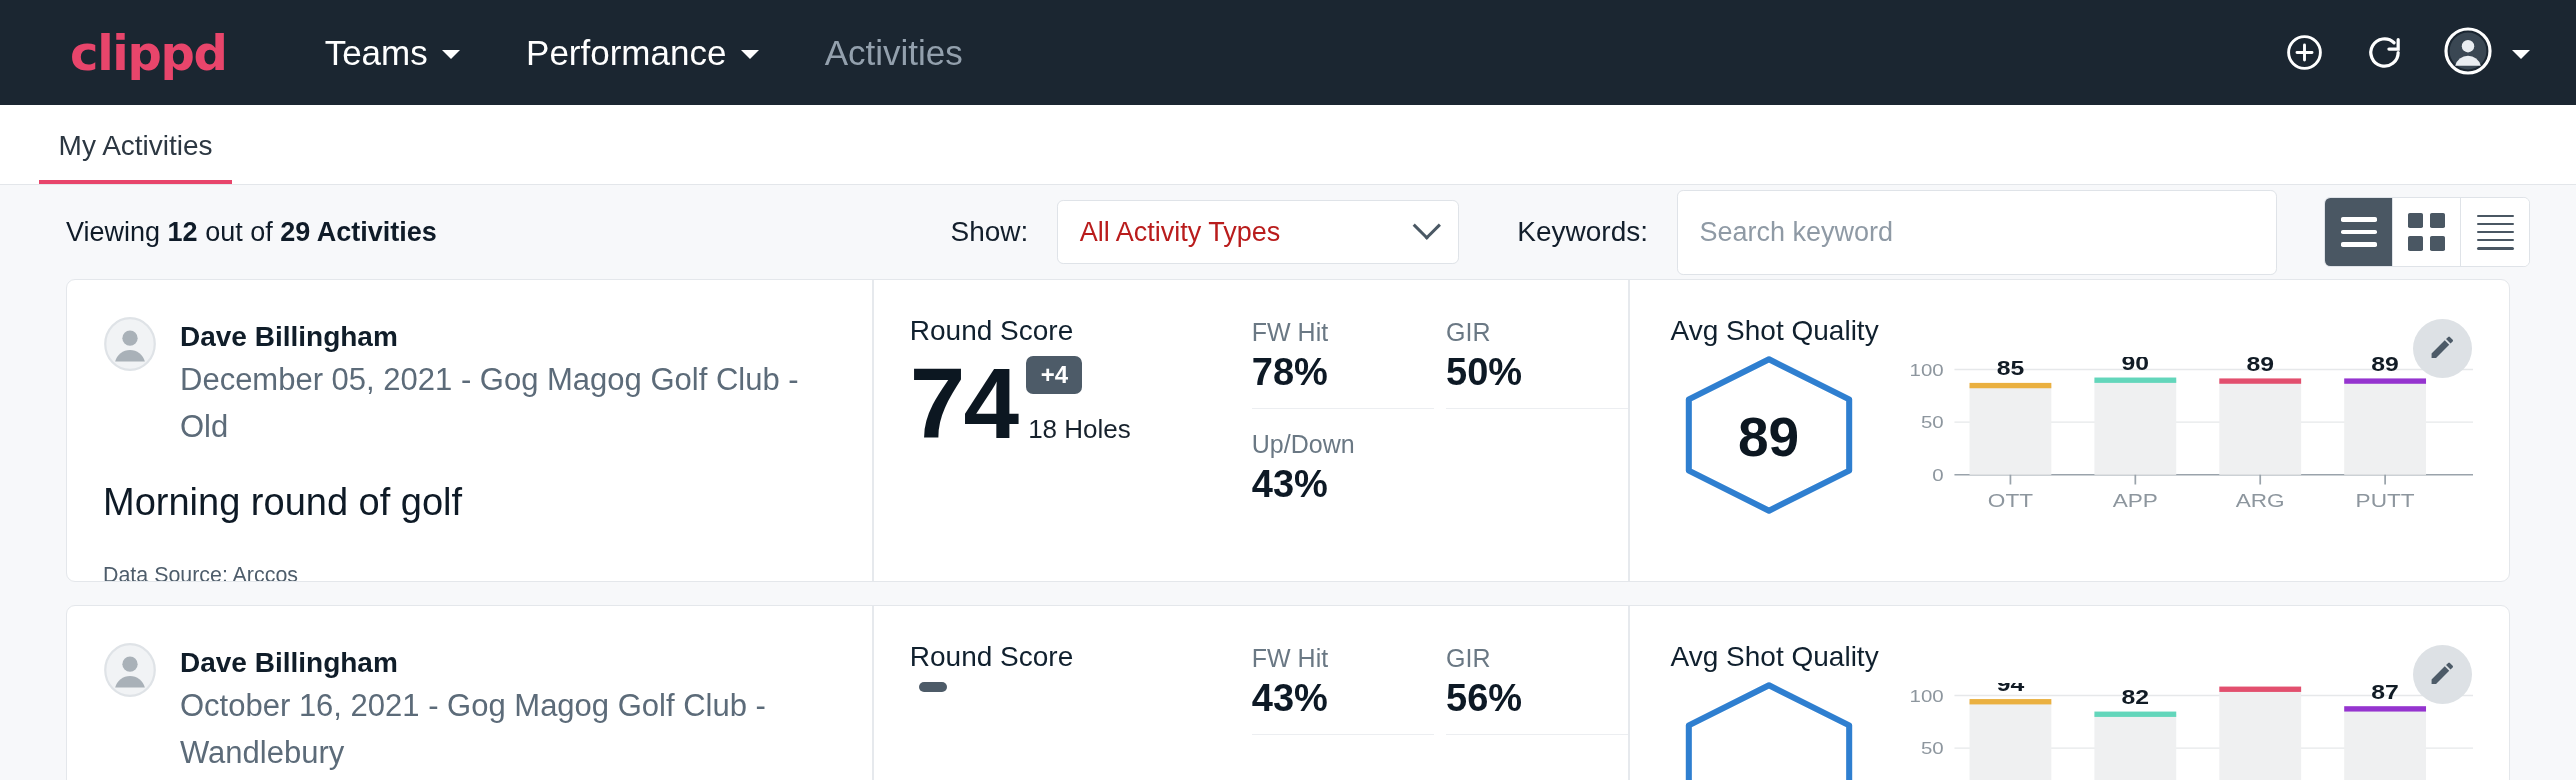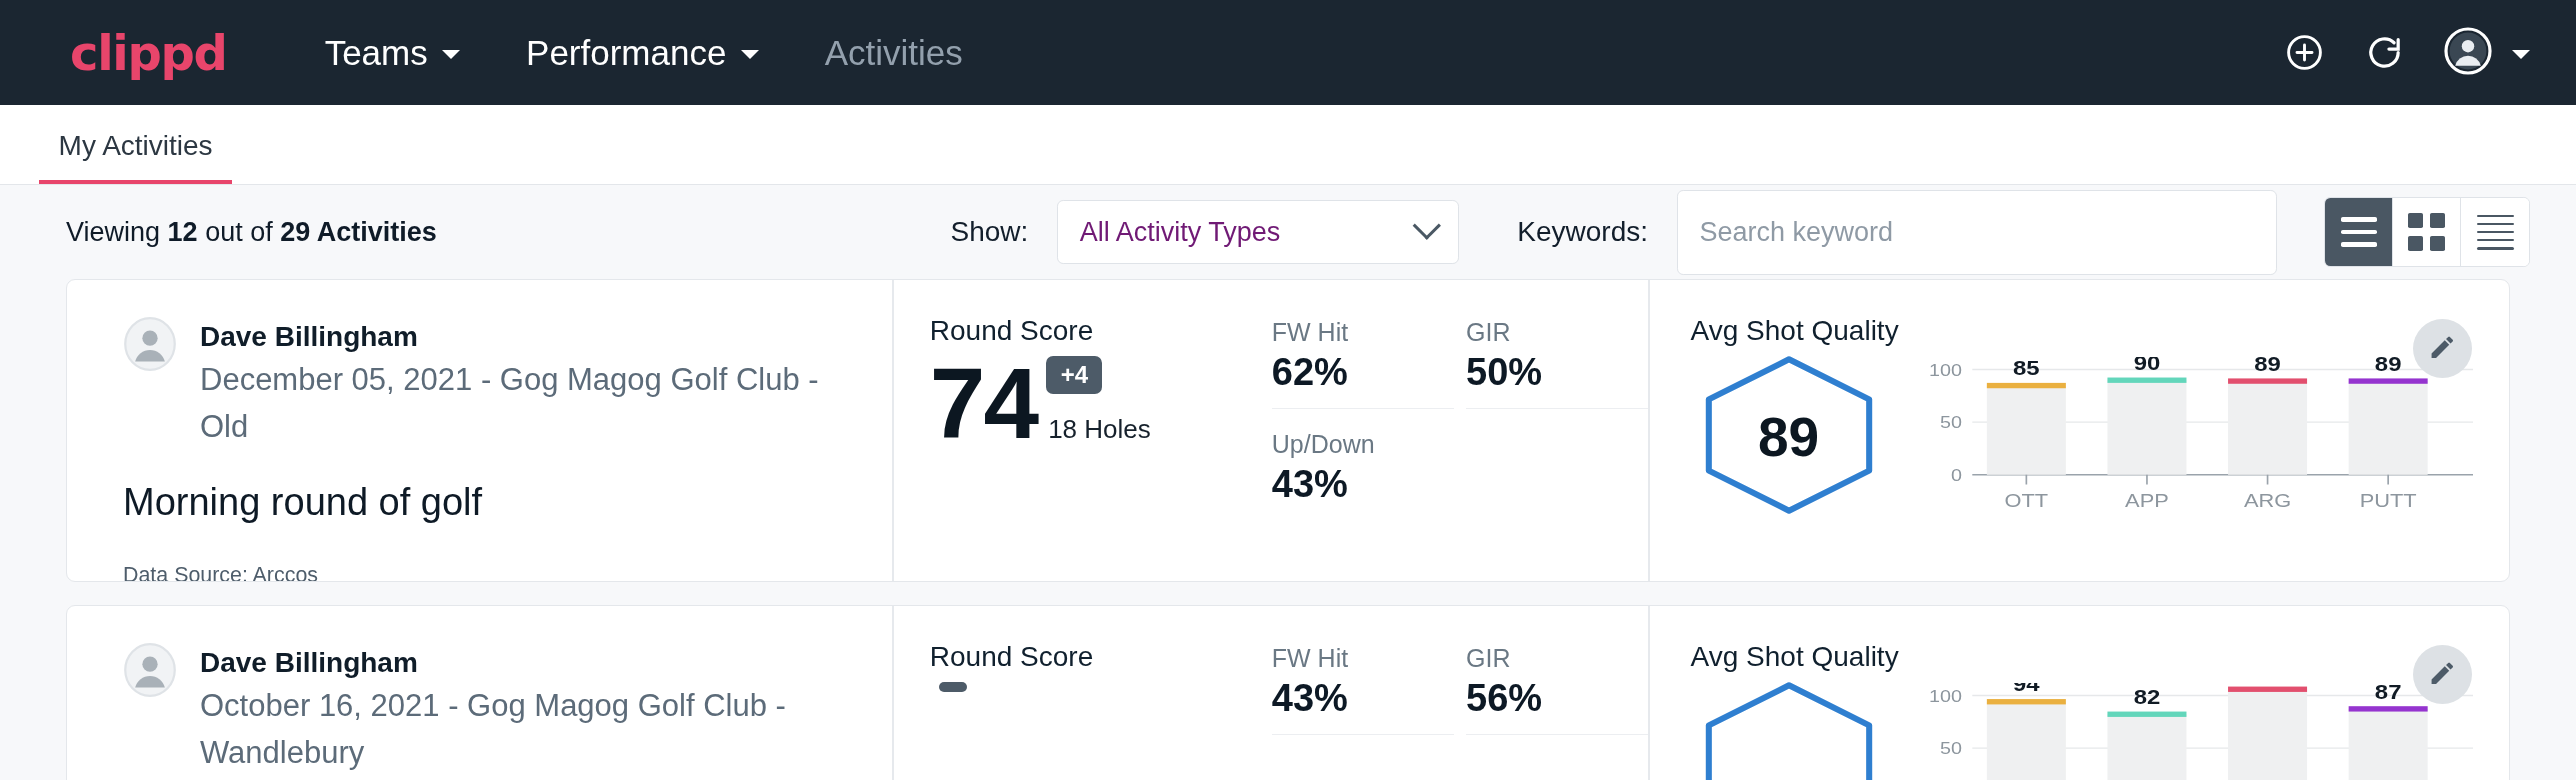--- a/index.html
+++ b/index.html
@@ -93,21 +93,21 @@
   }
   .select-box {
     width: 402px; height: 64px;
     background: #fff;
     border: 1.8px solid #dfe3e8;
     border-radius: 6.2px;
     display: flex; align-items: center;
     padding: 0 21.4px;
     cursor: pointer;
   }
-  .select-box .sel-val { font-size: 27px; color: #701a75; flex: 1; }
+  .select-box .sel-val { font-size: 27px; color: #b91c1c; flex: 1; }
   .chev {
     width: 19.6px; height: 19.6px;
     border-right: 3.6px solid #4a5864;
     border-bottom: 3.6px solid #4a5864;
     transform: rotate(45deg) translate(-4.5px,-4.5px);
   }
   .search-box {
     width: 600px; height: 85px;
     background: #fff;
     border: 1.8px solid #dfe3e8;
@@ -149,21 +149,20 @@
   .cards { padding: 0 66px; }
   .card {
     background: #ffffff;
     border: 1.8px solid #e4e7eb;
     border-radius: 9px;
     height: 303px;
     margin-bottom: 23px;
     display: flex;
     position: relative;
     overflow: hidden;
-    padding-left: 20px;
   }
   .col-info {
     width: 805px;
     padding: 37px 36px 0 36px;
     flex-shrink: 0;
   }
   .who { display: flex; align-items: flex-start; gap: 23px; }
   .who-text { padding-top: 1.8px; }
   .who-name { font-size: 28px; font-weight: 700; color: #101d29; line-height: 1.25; }
   .who-sub { font-size: 31px; color: #5c6b79; line-height: 1.5; margin-top: 3.6px; }
@@ -382,21 +381,21 @@
           <div class="pill">+4</div>
           <div class="holes">18 Holes</div>
         </div>
       </div>
     </div>
 
     <div class="col-stats">
       <div class="stat-grid">
         <div class="stat-cell bordered">
           <div class="stat-k">FW Hit</div>
-          <div class="stat-v">62%</div>
+          <div class="stat-v">78%</div>
         </div>
         <div class="stat-cell bordered">
           <div class="stat-k">GIR</div>
           <div class="stat-v">50%</div>
         </div>
         <div class="stat-cell">
           <div class="stat-k">Up/Down</div>
           <div class="stat-v">43%</div>
         </div>
       </div>

